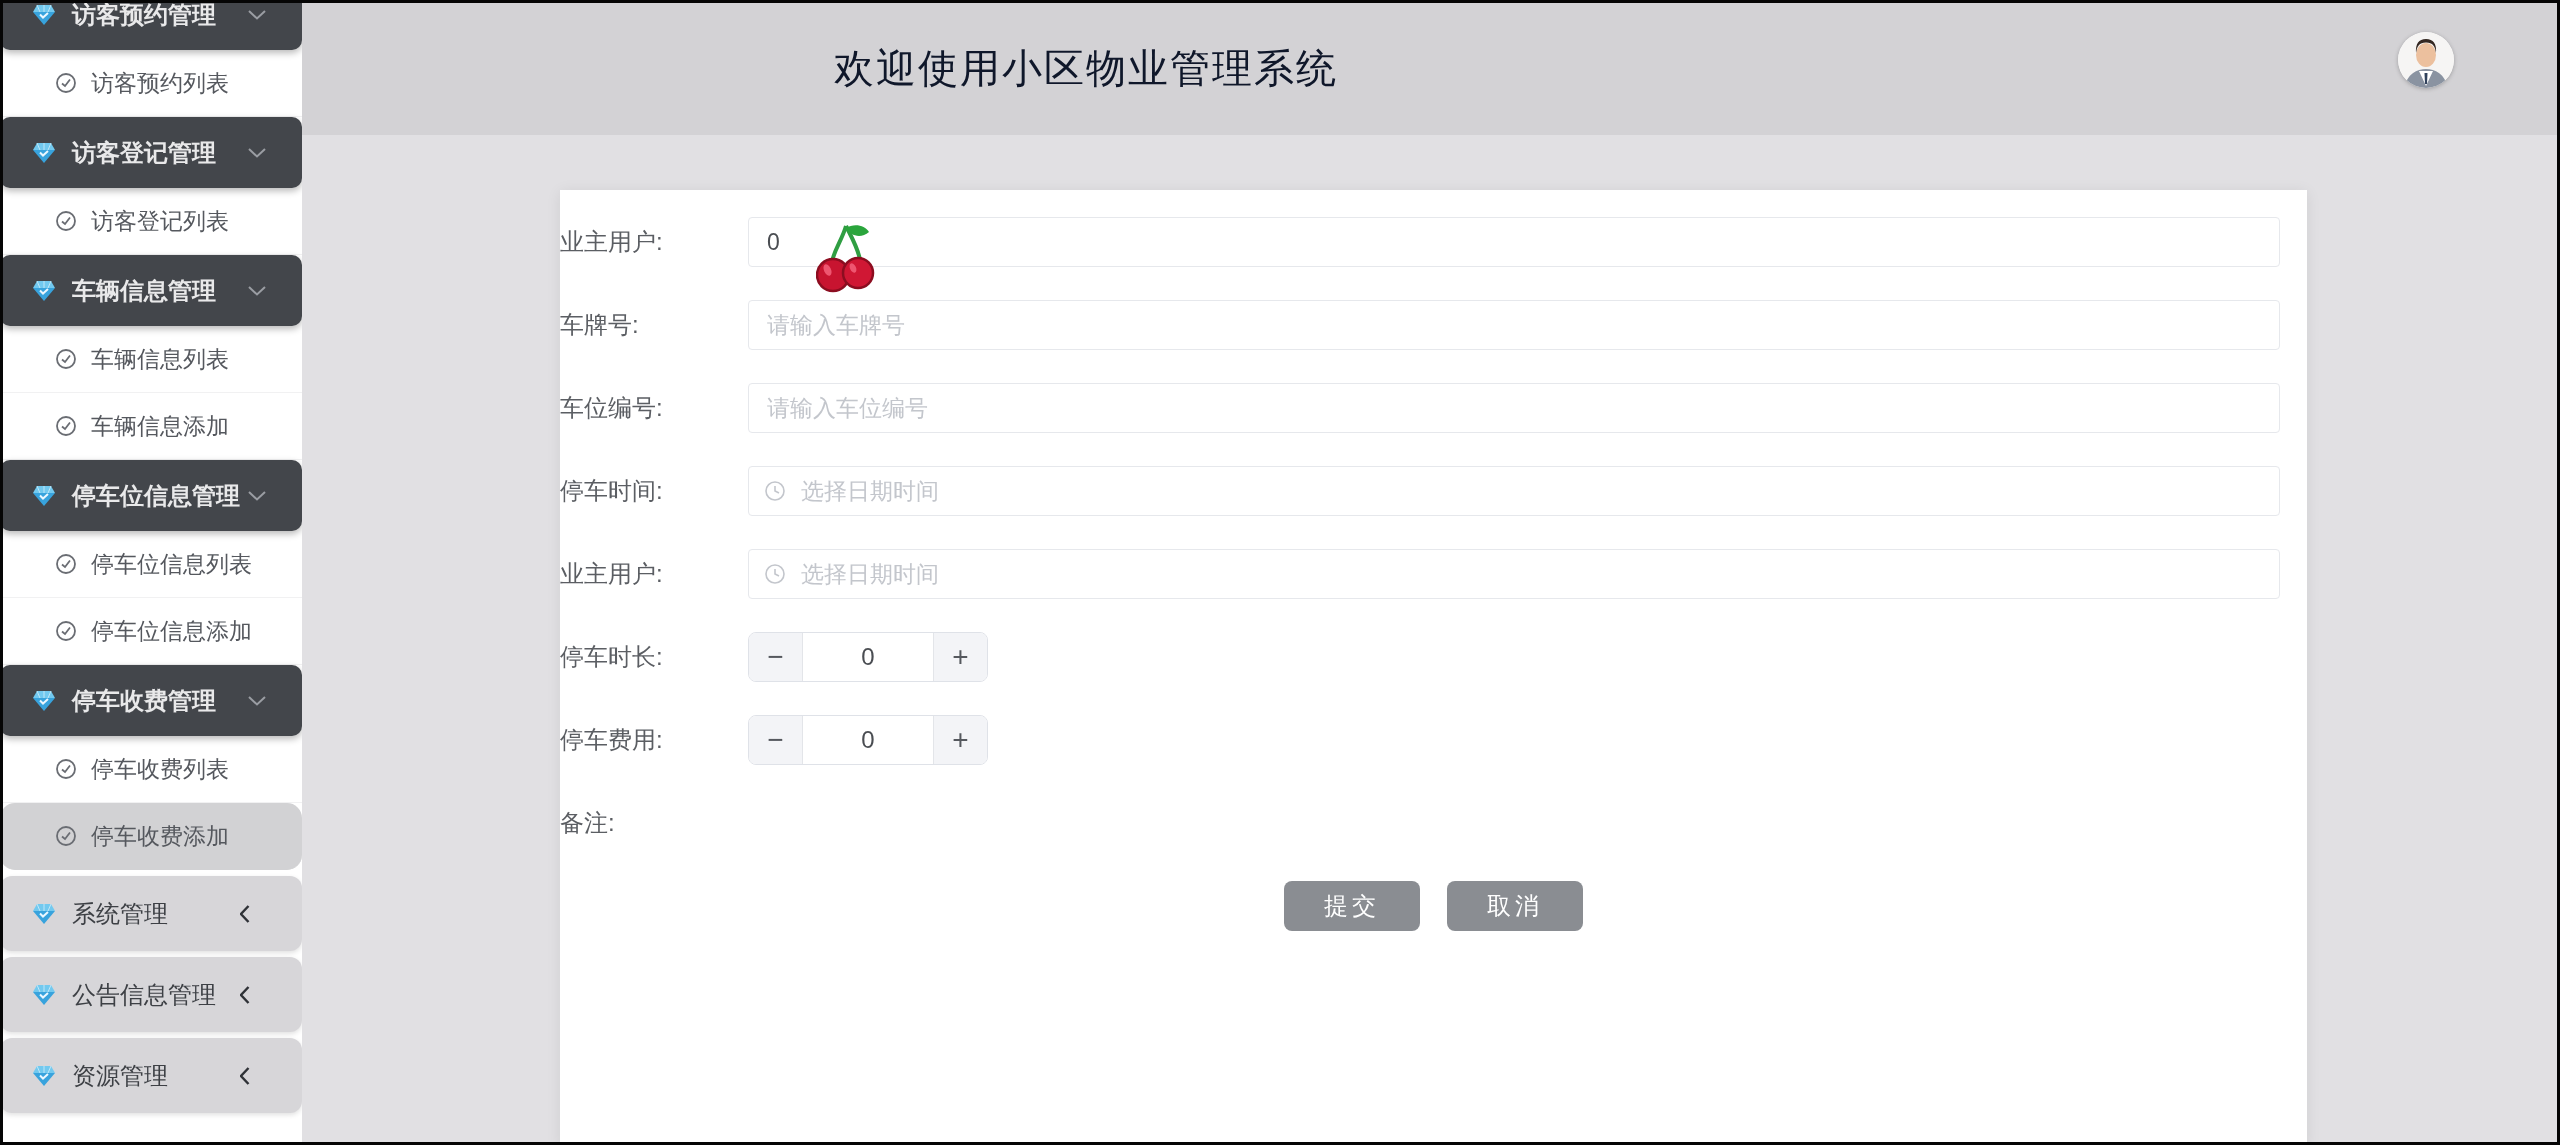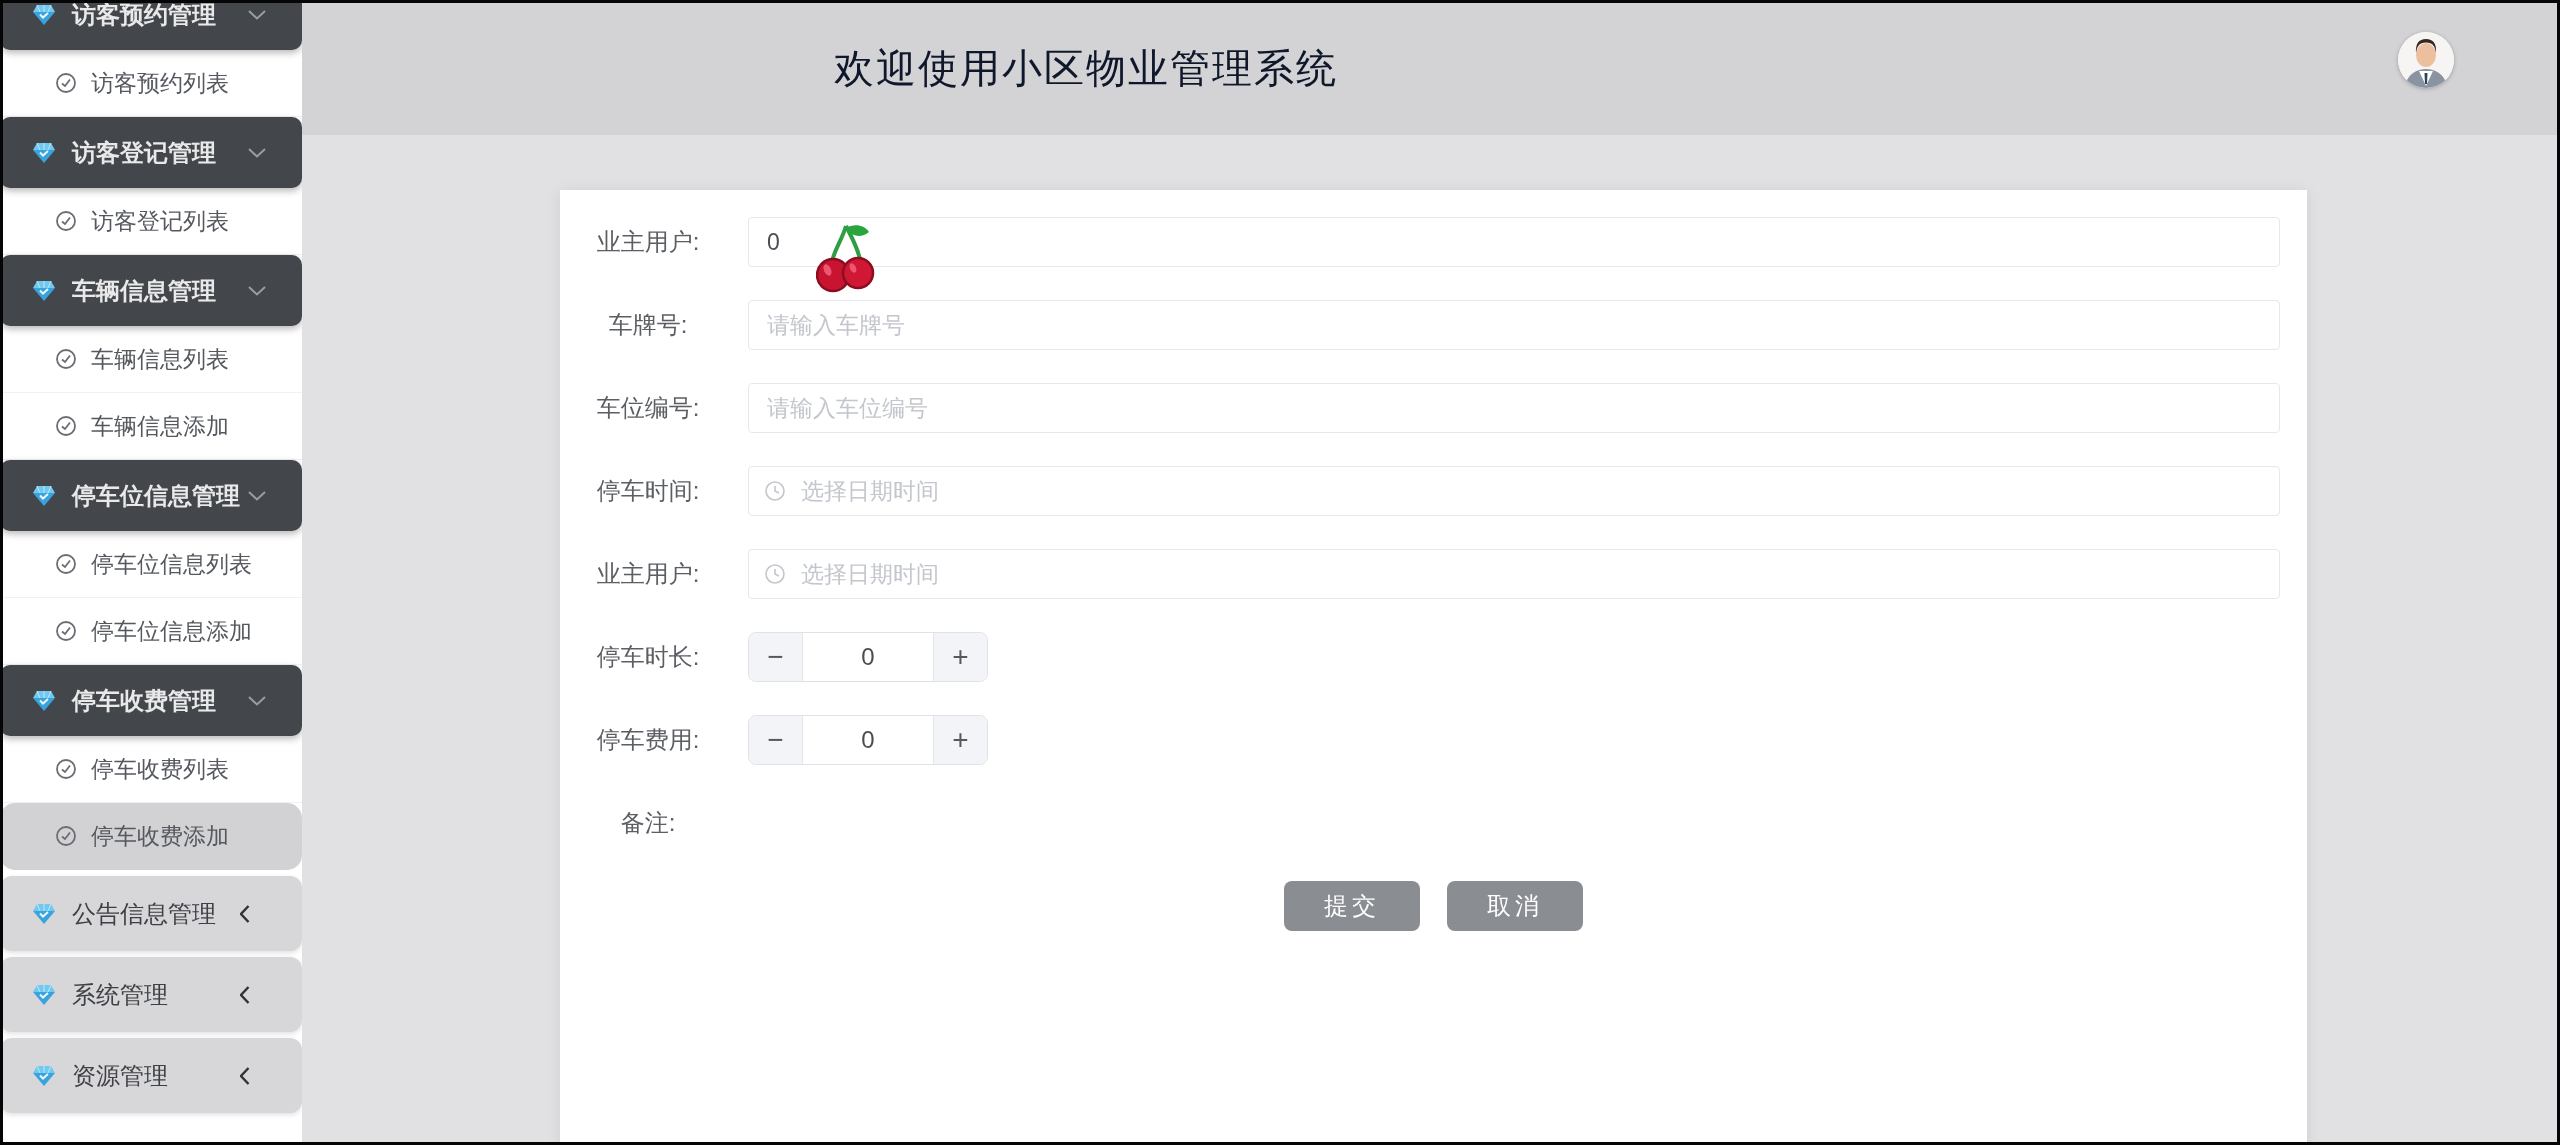--- a/index.html
+++ b/index.html
@@ -53,21 +53,21 @@
 
   
   .content { position:absolute; left:302px; top:135px; right:0; bottom:0; background:#e1e0e3; }
   .card {
     position:absolute; left:258px; top:55px; width:1747px; bottom:0;
     background:#fff; box-shadow:0 2px 14px rgba(0,0,0,.08);
   }
   .form { padding-top:27px; }
   .frow { display:flex; align-items:flex-start; margin-bottom:33px; }
   .flabel {
-    flex:0 0 188px; width:188px; text-align:center; padding-right:12px;
+    flex:0 0 188px; width:188px; text-align:left; padding-right:12px;
     font-size:24px; color:#5b5e63; line-height:50px; white-space:nowrap;
   }
   .fcontrol { position:relative; }
   .tinput {
     width:1532px; height:50px; border:1px solid #e6e8ec; border-radius:4px;
     padding:0 18px; font-size:23px; color:#4a4d52; background:#fff; outline:none;
     font-family:inherit;
   }
   .tinput::placeholder { color:#c3c6cc; }
   .date-input { padding-left:52px; }
@@ -236,30 +236,30 @@
       <svg class="ic-check" width="22" height="22">
           <use href="#ic-check"></use>
         </svg>
       <span class="s-sub-label">停车收费添加</span>
     </div>
 
     <div class="s-collapsed">
       <svg width="24" height="22">
           <use href="#ic-gem"></use>
         </svg>
-      <span class="s-label">公告信息管理</span>
+      <span class="s-label">系统管理</span>
       <svg class="chev" width="10" height="18">
           <use href="#ic-chev-left"></use>
         </svg>
     </div>
     <div class="s-collapsed">
       <svg width="24" height="22">
           <use href="#ic-gem"></use>
         </svg>
-      <span class="s-label">系统管理</span>
+      <span class="s-label">公告信息管理</span>
       <svg class="chev" width="10" height="18">
           <use href="#ic-chev-left"></use>
         </svg>
     </div>
     <div class="s-collapsed">
       <svg width="24" height="22">
           <use href="#ic-gem"></use>
         </svg>
       <span class="s-label">资源管理</span>
       <svg class="chev" width="10" height="18">

